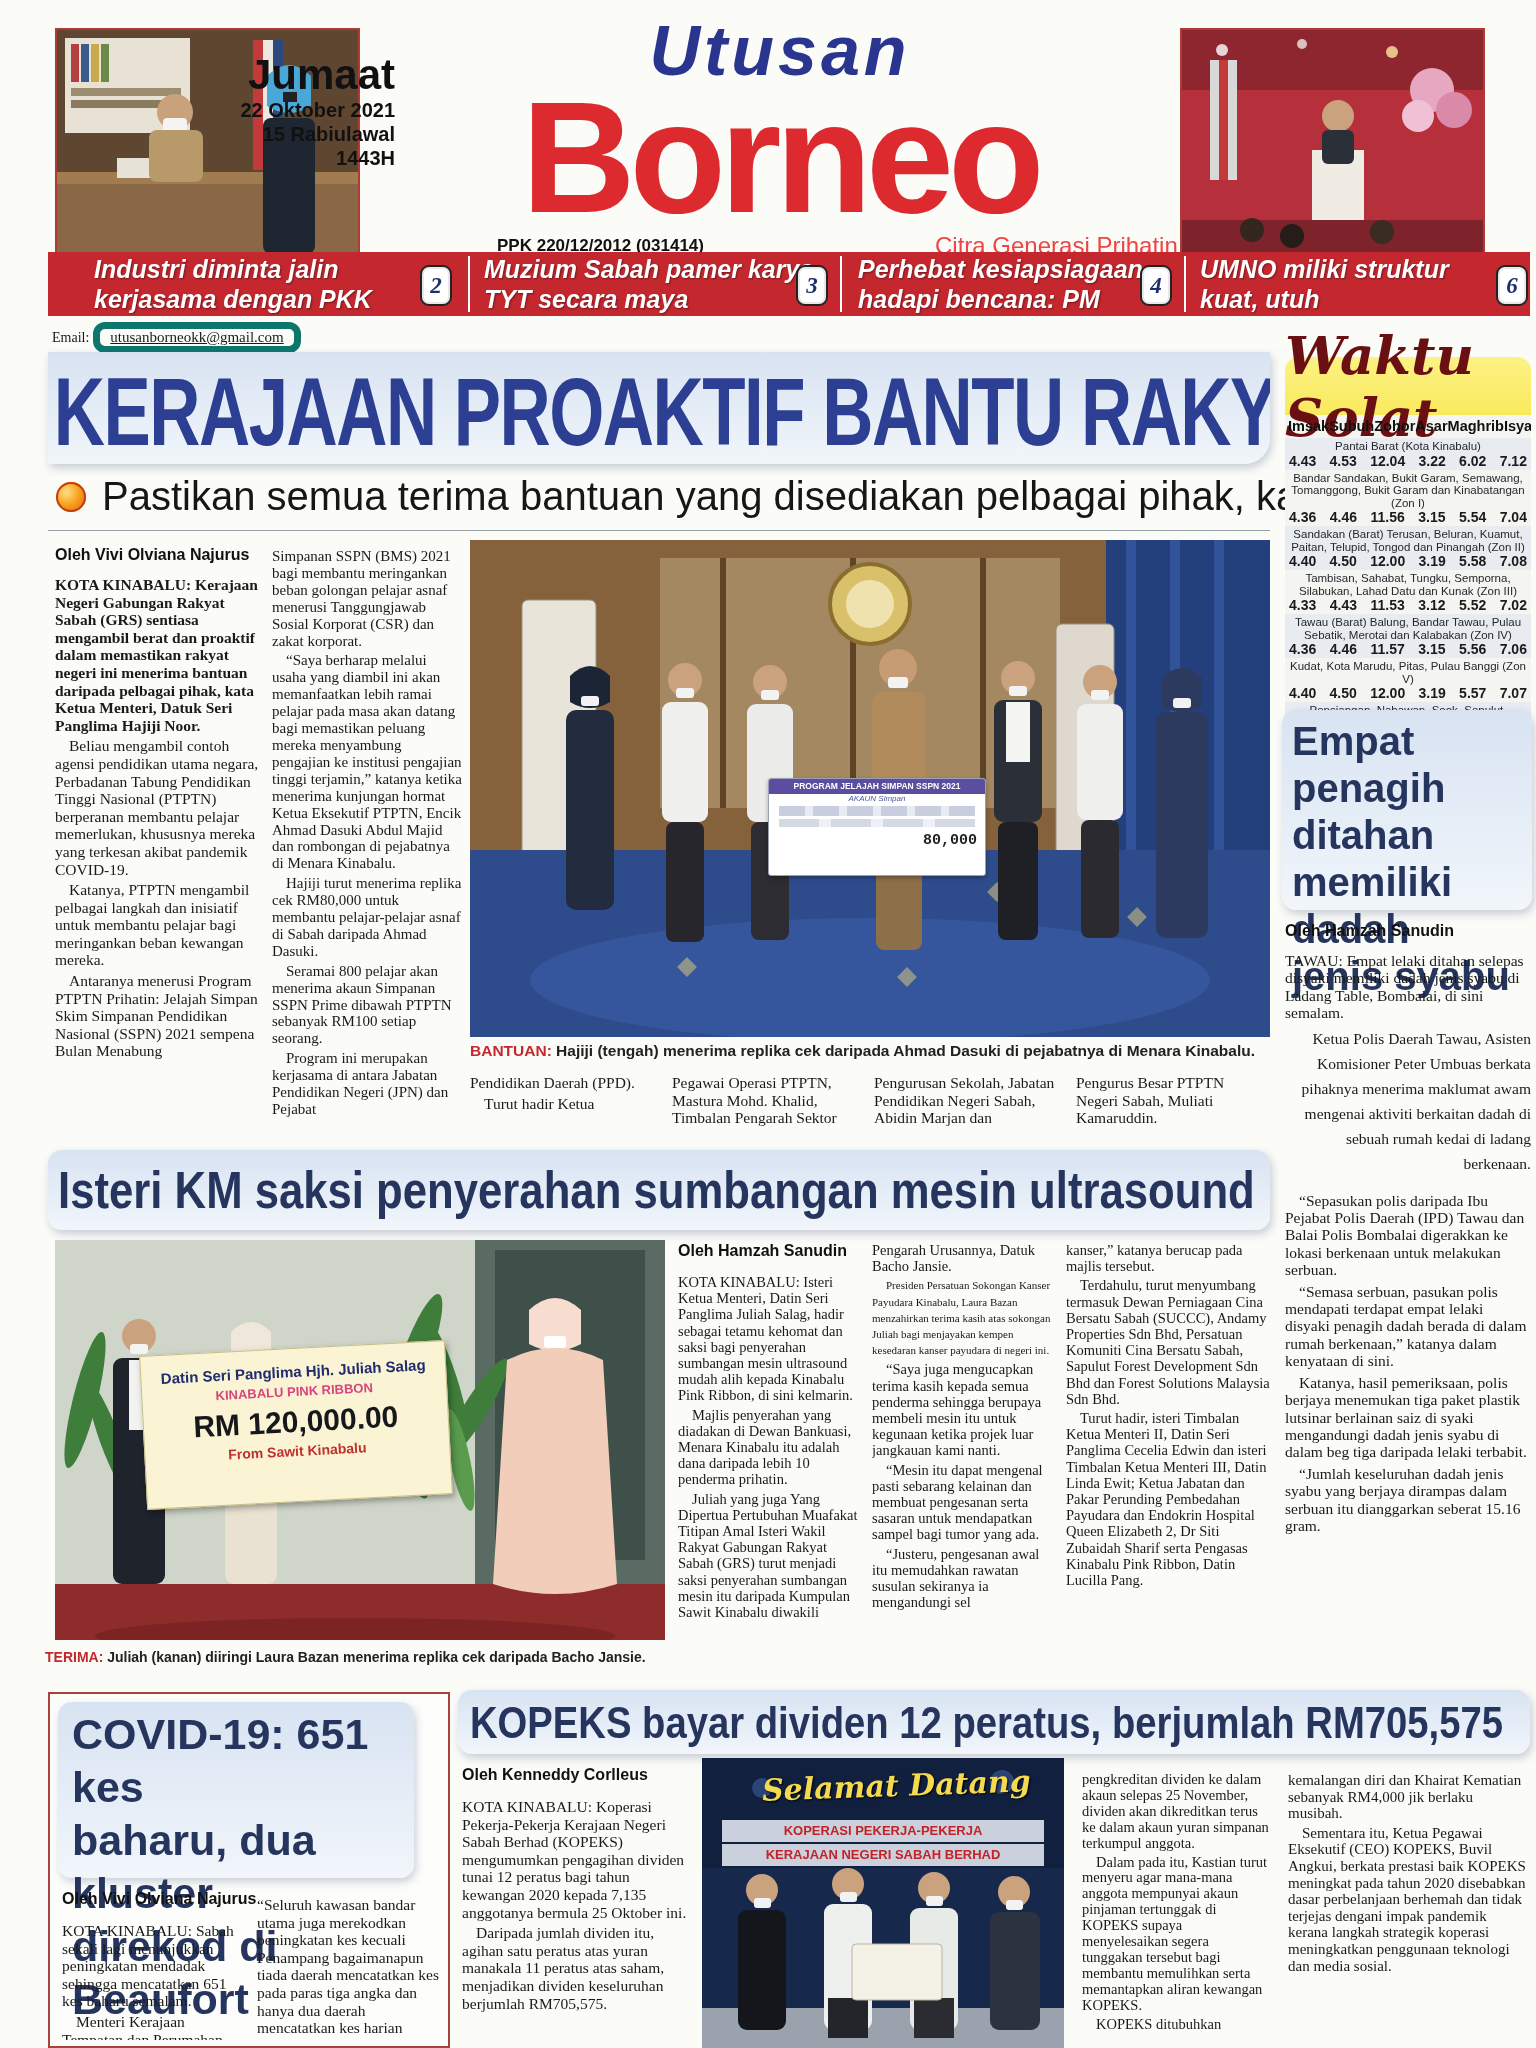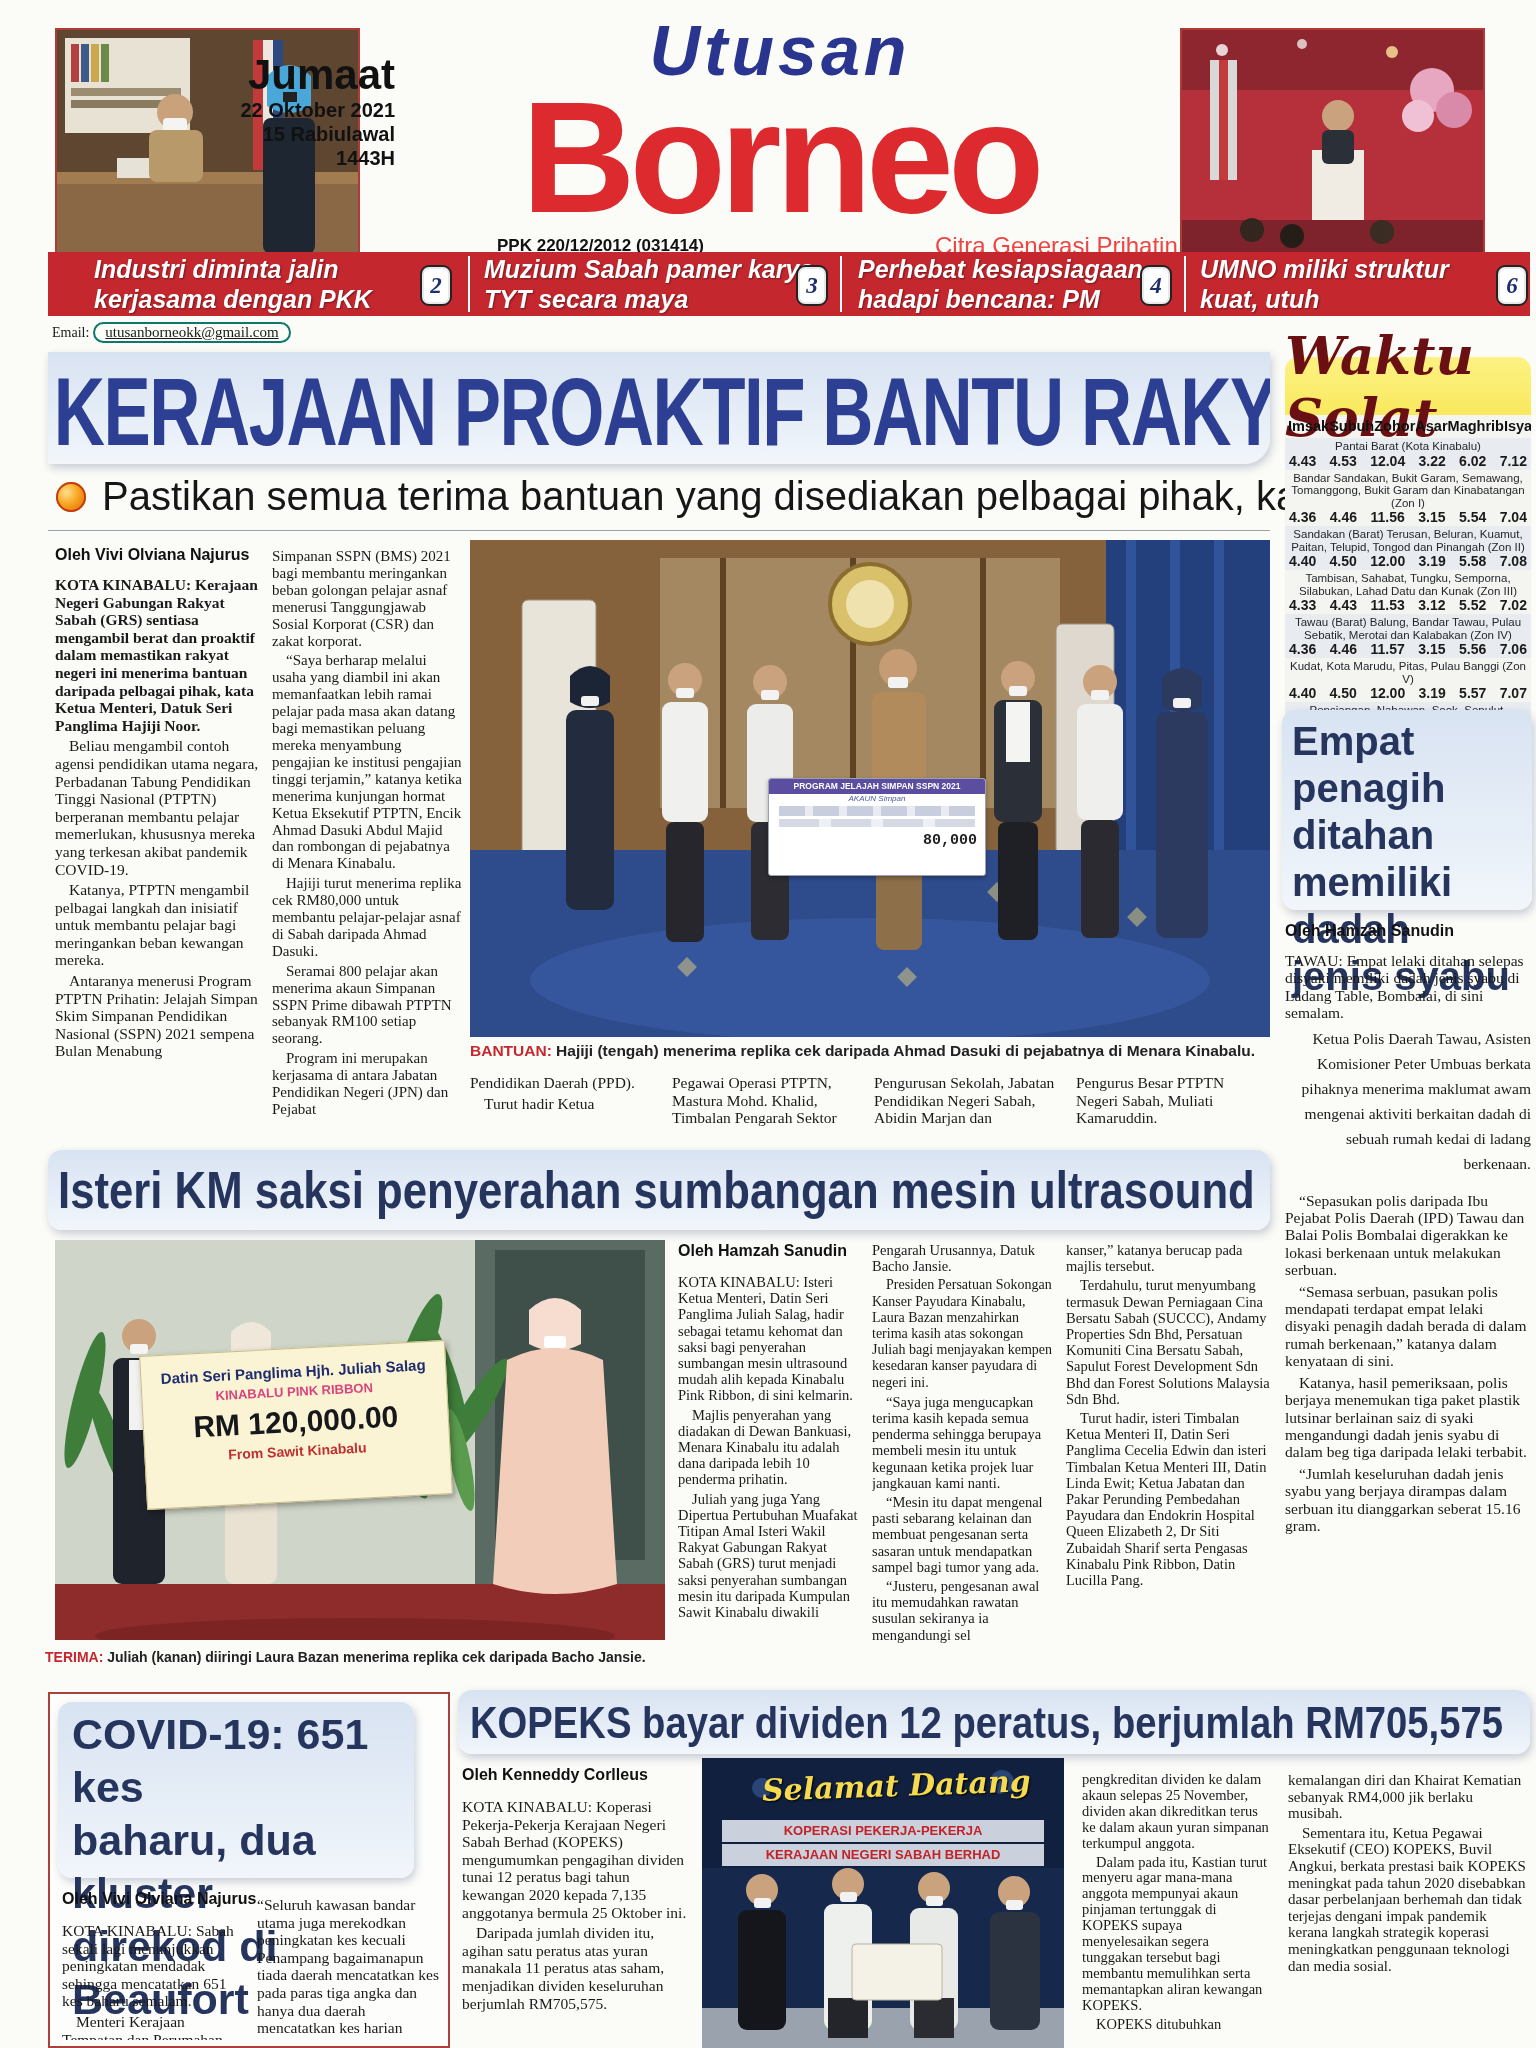--- a/index.html
+++ b/index.html
@@ -27,21 +27,21 @@
   
   .strip{background:#c4272e;}
   .teaser{font-family:"Liberation Sans",sans-serif;font-style:italic;font-weight:bold;color:#fff;
           font-size:25px;line-height:30px;text-shadow:1px 1px 2px rgba(0,0,0,.4);}
   .badge{width:28px;height:37px;background:#fff;border:2px solid #222;border-radius:9px;
          box-shadow:inset 0 0 0 2px #e8e8e8;display:flex;align-items:center;justify-content:center;
          font-family:"Liberation Serif",serif;font-style:italic;font-weight:bold;font-size:23px;color:#1d2f6e;}
   .vsep{width:2px;background:#fff;}
   
   .email-label{font-size:14px;}
-  .email-pill{border:2px solid #0f766e;border-radius:12px;padding:0 10px;font-size:15px;text-decoration:underline;}
+  .email-pill{border:7px solid #0f766e;border-radius:12px;padding:0 10px;font-size:15px;text-decoration:underline;}
   
   .main-head{font-family:"Liberation Sans",sans-serif;font-weight:900;font-size:97px;letter-spacing:-2px;color:#2c3f93;}
   .subhead{font-family:"Liberation Sans",sans-serif;font-size:40px;color:#161616;}
   .bullet{width:30px;height:30px;border-radius:50%;
           background:radial-gradient(circle at 35% 35%, #ffe08a 0%, #f7a21d 45%, #e05a12 100%);
           box-shadow:0 0 0 2px #c23d10 inset;}
   .rule{background:#9aa0a8;height:1px;}
   
   .ws-head{background:linear-gradient(180deg,#fdf283,#f9e95e);border-radius:14px 14px 0 0;
            font-family:"DejaVu Serif",serif;font-style:italic;font-weight:bold;font-size:53px;color:#6b1012;
@@ -435,21 +435,21 @@
   </div>
 
   <div class="abs byline" style="left:678px;top:1242px;">Oleh Hamzah Sanudin</div>
   <div class="abs bodycol" style="left:678px;top:1274px;width:182px;height:412px;">
     <p class="first" style="font-size:14.5px;line-height:16.2px;"><span class="dateline">KOTA KINABALU:</span> <span>Isteri Ketua Menteri, Datin Seri Panglima Juliah Salag, hadir sebagai tetamu kehomat dan saksi bagi penyerahan sumbangan mesin ultrasound mudah alih kepada Kinabalu Pink Ribbon, di sini kelmarin.</span></p>
     <p style="font-size:14.5px;line-height:16.2px;">Majlis penyerahan yang diadakan di Dewan Bankuasi, Menara Kinabalu itu adalah dana daripada lebih 10 penderma prihatin.</p>
     <p style="font-size:14.5px;line-height:16.2px;">Juliah yang juga Yang Dipertua Pertubuhan Muafakat Titipan Amal Isteri Wakil Rakyat Gabungan Rakyat Sabah (GRS) turut menjadi saksi penyerahan sumbangan mesin itu daripada Kumpulan Sawit Kinabalu diwakili</p>
   </div>
   <div class="abs bodycol" style="left:872px;top:1242px;width:186px;height:444px;">
     <p class="first" style="font-size:14.5px;line-height:16.2px;">Pengarah Urusannya, Datuk Bacho Jansie.</p>
-    <p style="font-size:14px;line-height:16.2px;">Presiden Persatuan Sokongan Kanser Payudara Kinabalu, Laura Bazan menzahirkan terima kasih atas sokongan Juliah bagi menjayakan kempen kesedaran kanser payudara di negeri ini.</p>
+    <p style="font-size:11px;line-height:16.2px;">Presiden Persatuan Sokongan Kanser Payudara Kinabalu, Laura Bazan menzahirkan terima kasih atas sokongan Juliah bagi menjayakan kempen kesedaran kanser payudara di negeri ini.</p>
     <p style="font-size:14.5px;line-height:16.2px;">“Saya juga mengucapkan terima kasih kepada semua penderma sehingga berupaya membeli mesin itu untuk kegunaan ketika projek luar jangkauan kami nanti.</p>
     <p style="font-size:14.5px;line-height:16.2px;">“Mesin itu dapat mengenal pasti sebarang kelainan dan membuat pengesanan serta sasaran untuk mendapatkan sampel bagi tumor yang ada.</p>
     <p style="font-size:14.5px;line-height:16.2px;">“Justeru, pengesanan awal itu memudahkan rawatan susulan sekiranya ia mengandungi sel</p>
   </div>
   <div class="abs bodycol" style="left:1066px;top:1242px;width:204px;height:444px;">
     <p class="first" style="font-size:14.5px;line-height:16.2px;">kanser,” katanya berucap pada majlis tersebut.</p>
     <p style="font-size:14.5px;line-height:16.2px;">Terdahulu, turut menyumbang termasuk Dewan Perniagaan Cina Bersatu Sabah (SUCCC), Andamy Properties Sdn Bhd, Persatuan Komuniti Cina Bersatu Sabah, Sapulut Forest Development Sdn Bhd dan Forest Solutions Malaysia Sdn Bhd.</p>
     <p style="font-size:14.5px;line-height:16.2px;">Turut hadir, isteri Timbalan Ketua Menteri II, Datin Seri Panglima Cecelia Edwin dan isteri Timbalan Ketua Menteri III, Datin Linda Ewit; Ketua Jabatan dan Pakar Perunding Pembedahan Payudara dan Endokrin Hospital Queen Elizabeth 2, Dr Siti Zubaidah Sharif serta Pengasas Kinabalu Pink Ribbon, Datin Lucilla Pang.</p>
   </div>
 

